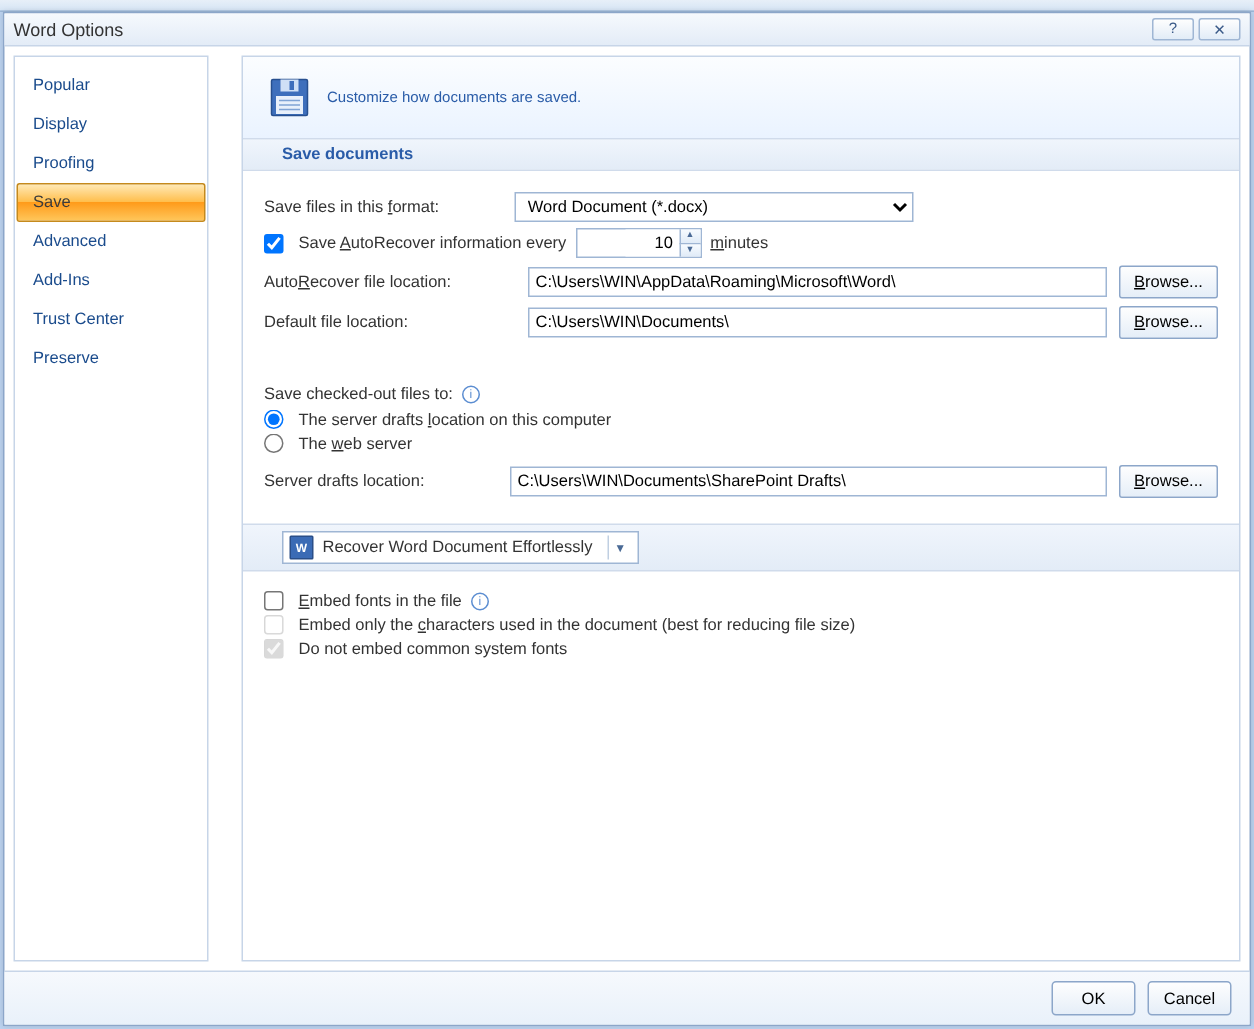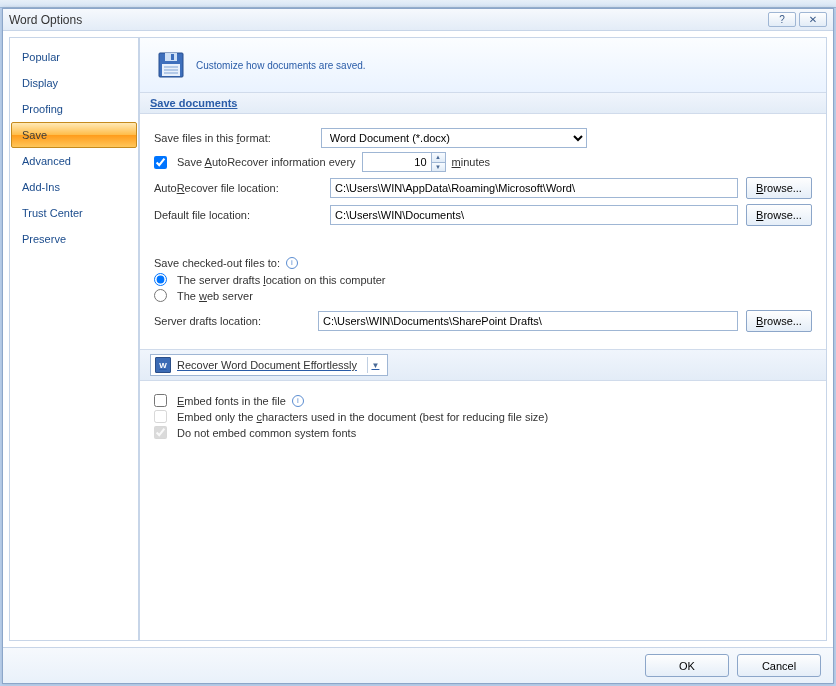--- a/index.html
+++ b/index.html
@@ -46,21 +46,21 @@
     margin-left: 3px;
     display: flex; align-items: center; justify-content: center;
     font-size: 10px;
     color: #3a5a88;
     cursor: pointer;
   }
   .dialog-body {
     flex: 1;
     display: flex;
     padding: 6px;
-    gap: 0;
+    gap: 22px;
     min-height: 0;
     justify-content: space-between;
   }
   .sidebar {
     width: 130px;
     border: 1px solid #c7d5e8;
     background: #fff;
     padding-top: 6px;
   }
   .side-item {
@@ -98,23 +98,22 @@
   .hero-title { color: #2a5ca8; font-size: 10px; }
   .floppy {
     width: 26px; height: 26px;
   }
   .section-head {
     background: linear-gradient(to bottom,#f0f5fc,#e3ecf7);
     border-top: 1px solid #d0dbeb;
     border-bottom: 1px solid #d0dbeb;
     color: #2a5ca8;
     font-weight: bold;
-    padding: 4px 10px;
+    padding: 4px 26px;
     font-size: 11px;
-    text-decoration: underline;
   }
   .section-head.inline {
     display: flex;
     align-items: center;
     gap: 10px;
   }
   .section-body {
     padding: 10px 14px 12px 14px;
   }
   .row {
@@ -181,21 +180,21 @@
   .disabled { color:#8a8a8a; }
   .disabled input[type="checkbox"] { filter: grayscale(1) brightness(1.05); }
   .footer {
     height: 36px;
     border-top: 1px solid #c7d5e8;
     background: linear-gradient(to bottom,#f6f9fd,#e9f1fa);
     display:flex;justify-content:flex-end;align-items:center;
     gap:8px;padding:0 12px;
   }
   .footer button {
-    width: 84px; height: 23px;
+    width: 56px; height: 23px;
     border: 1px solid #8ca6c9;
     background: linear-gradient(to bottom,#fefefe,#e5eef8);
     border-radius: 3px;
     font: inherit;
     cursor:pointer;
   }
   input[type="checkbox"], input[type="radio"] { margin:0 4px 0 0; }
   .word-icon {
     width:16px;height:16px;background:#3b6bb5;border:1px solid #2a4e88;
     color:#fff;font-size:8px;font-weight:bold;display:flex;

